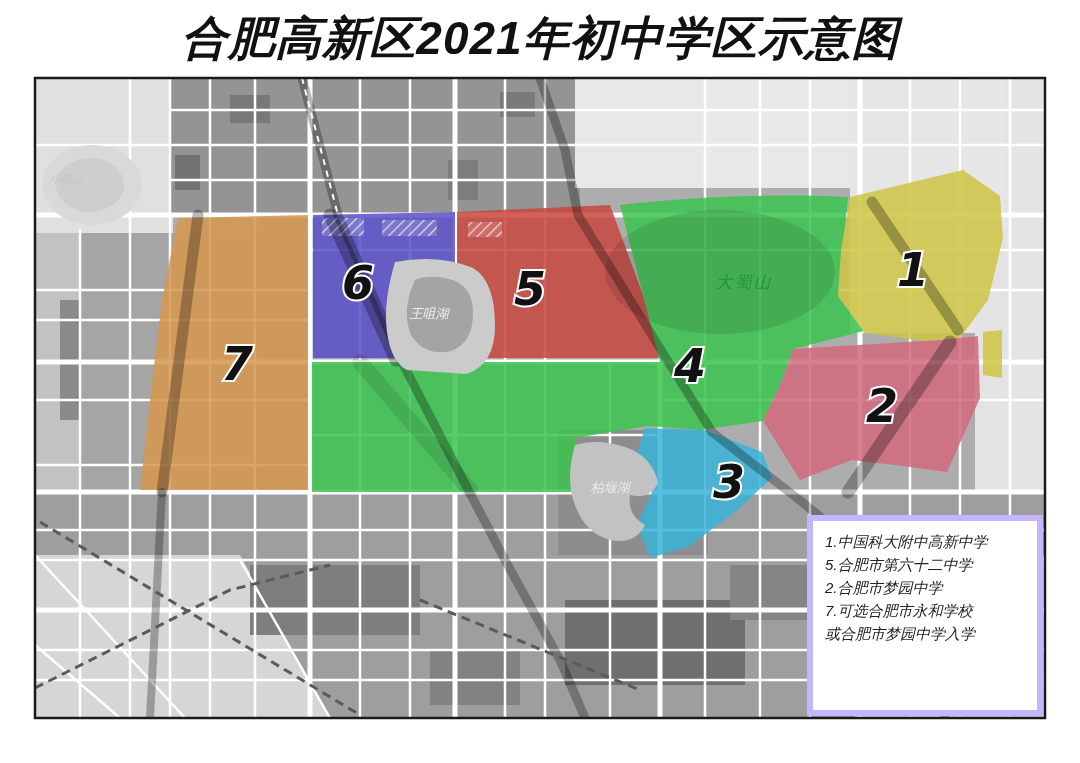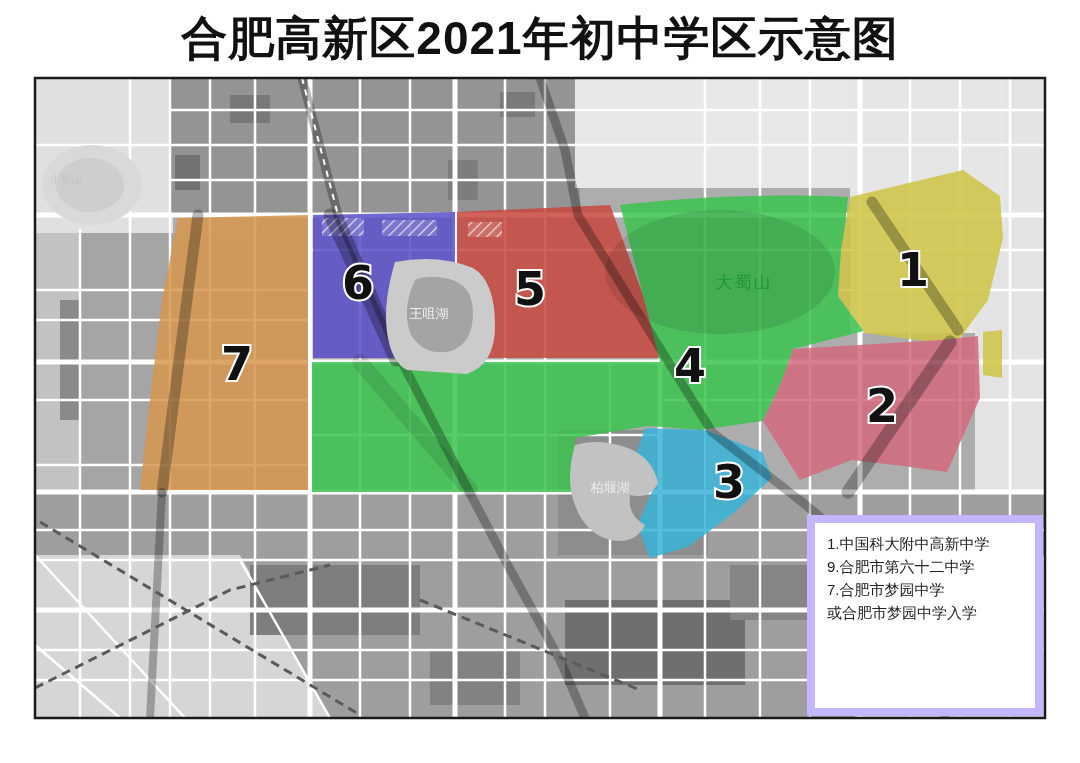--- a/index.html
+++ b/index.html
@@ -1,26 +1,26 @@
 <!DOCTYPE html>
 <html><head>
 <meta charset="utf-8">
 <style>
   html,body{margin:0;padding:0;background:#ffffff;}
   body{font-family:"Liberation Sans","DejaVu Sans",sans-serif;}
-  .page{position:relative;width:1080px;height:763px;background:#fff;overflow:hidden;}
+  .page{position:relative;width:1080px;height:763px;background:#fff;overflow:hidden;font-style:italic;}
   .title{position:absolute;left:0;top:8px;width:100%;text-align:center;
          font-size:46px;font-weight:bold;color:#111;letter-spacing:1px;}
   .map-wrap{position:absolute;left:0;top:0;width:1080px;height:763px;}
   svg{position:absolute;left:0;top:0;}
   .region-num{font-size:46px;font-weight:bold;fill:#111;stroke:#ffffff;stroke-width:4px;
               paint-order:stroke;text-anchor:middle;font-family:"DejaVu Sans",sans-serif;}
   .map-label{font-family:"DejaVu Sans",sans-serif;text-anchor:middle;}
   .legend{position:absolute;left:807px;top:515px;width:236px;height:201px;
-          background:#ffffff;border:8px solid #c4b5fd;box-sizing:border-box;
+          background:#ffffff;border:6px solid #c4b5fd;box-sizing:border-box;
           padding:9px 6px 0 12px;}
   .legend-line{font-size:15px;line-height:23px;color:#222;white-space:nowrap;}
   .legend-line.indent{}
 </style>
 </head>
 <body>
 
 <div class="page">
 
   <div class="title">合肥高新区2021年初中学区示意图</div>
@@ -133,18 +133,19 @@
           <text class="map-label" x="610" y="492" font-size="13" fill="#ececec">柏堰湖</text>
           <text class="map-label" x="66" y="183" font-size="11" fill="#c4c4c4">小蜀山</text>
         </g>
       </g>
 
       <rect x="35" y="78" width="1010" height="640" fill="none" stroke="#1a1a1a" stroke-width="2.5"></rect>
     </svg>
 
     <div class="legend">
       <div class="legend-line">1.中国科大附中高新中学</div>
-      <div class="legend-line">9.合肥市第六十二中学</div>
-      <div class="legend-line">7.合肥市梦园中学</div>
+      <div class="legend-line">5.合肥市第六十二中学</div>
+      <div class="legend-line">2.合肥市梦园中学</div>
+      <div class="legend-line">7.可选合肥市永和学校</div>
       <div class="legend-line indent">或合肥市梦园中学入学</div>
     </div>
   </div>
 </div>
 
 </body></html>

